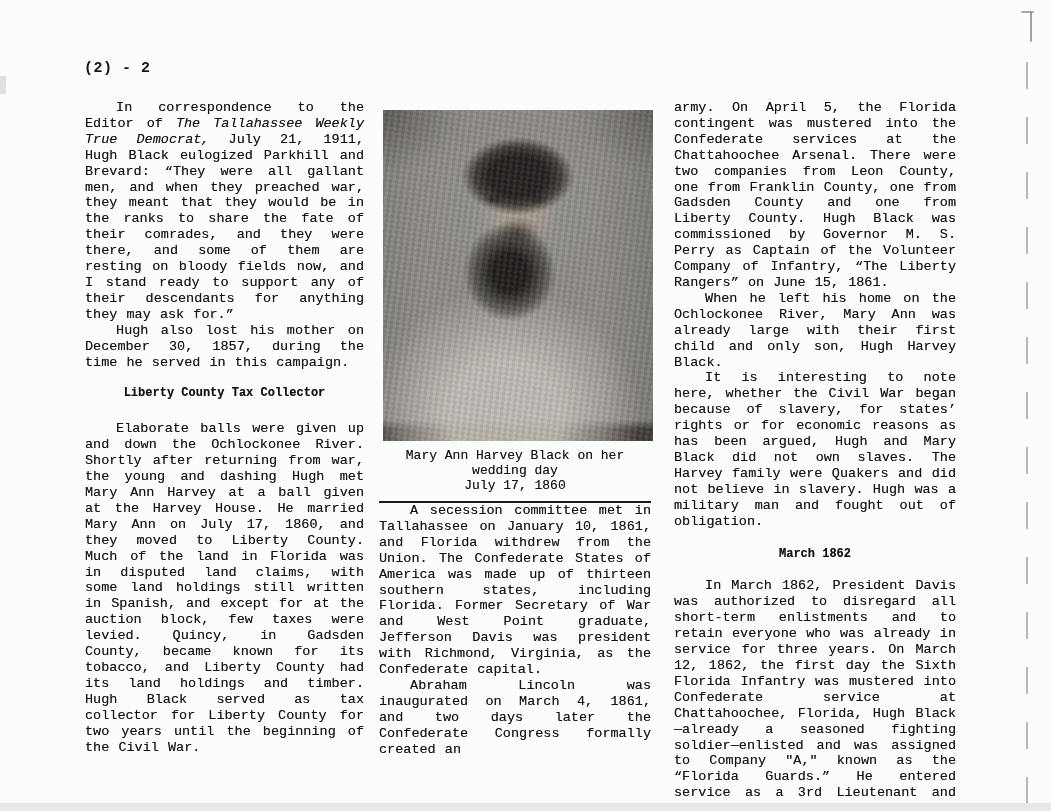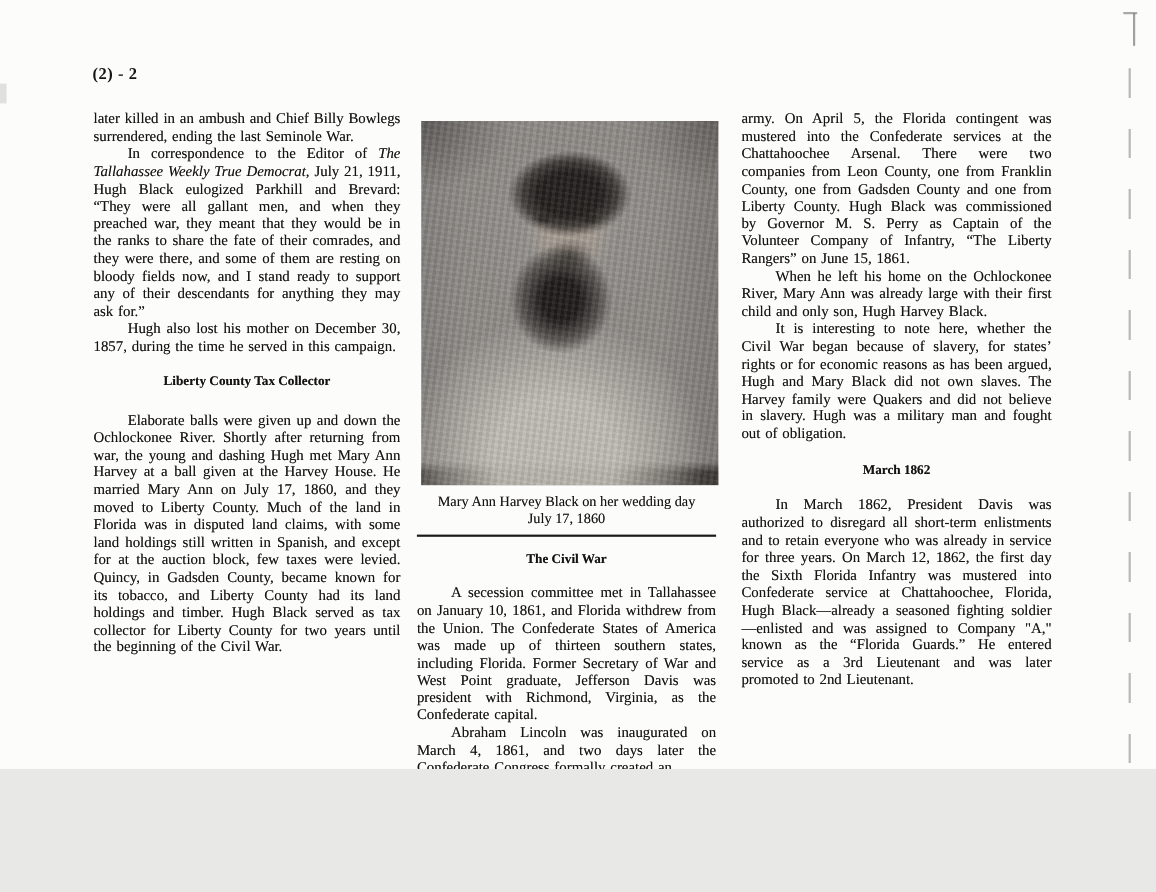--- a/index.html
+++ b/index.html
@@ -1,21 +1,21 @@
 <!DOCTYPE html>
 <html><head>
 <meta charset="utf-8">
 <style>
   html,body{margin:0;padding:0;background:#e8e8e6;}
   .page{
     position:relative;
-    width:1051px;height:699px;
+    width:1051px;height:803px;
     background:#fcfcfb;
     overflow:hidden;
-    font-family:Liberation Serif, serif;
+    font-family:Liberation Mono, monospace;
     color:#161412;
   }
   .page-number{
     position:absolute;left:84px;top:60px;
     font-size:15px;font-weight:600;letter-spacing:.5px;
   }
   .col{position:absolute;font-size:13.5px;line-height:15.9px;text-align:justify;}
   .col p{margin:0;word-spacing:1px;text-shadow:0 0 .4px rgba(20,18,16,.55);}
   .col p.indent{text-indent:2.3em;}
   .col-left{left:85px;top:100px;width:279px;}
@@ -68,35 +68,33 @@
   .left-edge-mark{position:absolute;left:0;top:76px;width:6px;height:18px;background:rgba(140,140,140,.25);}
 </style>
 </head>
 <body>
 
 <div class="page">
 
   <div class="page-number">(2) - 2</div>
 
   <div class="col col-left">
-    <p>later killed in an ambush and Chief Billy Bowlegs surrendered, ending the last Seminole War.</p>
     <p class="indent"><span>In correspondence to the Editor of </span><span class="italic">The Tallahassee Weekly True Democrat,</span><span> July 21, 1911, Hugh Black eulogized Parkhill and Brevard:  “They were all gallant men, and when they preached war, they meant that they would be in the ranks to share the fate of their comrades, and they were there, and some of them are resting on bloody fields now, and I stand ready to support any of their descendants for anything they may ask for.”</span></p>
     <p class="indent">Hugh also lost his mother on December 30, 1857, during the time he served in this campaign.</p>
     <h2>Liberty County Tax Collector</h2>
     <p class="indent">Elaborate balls were given up and down the Ochlockonee River.  Shortly after returning from war, the young and dashing Hugh met  Mary Ann Harvey at a ball given at the Harvey House.  He married Mary Ann on July 17, 1860, and they moved to Liberty County.  Much of the land in Florida was in disputed land claims, with some land holdings still written in Spanish, and except for at the auction block, few taxes were levied. Quincy, in Gadsden County, became known for its tobacco, and Liberty County had its land holdings and timber.  Hugh Black served as  tax collector for Liberty County for two years until the beginning of the Civil War.</p>
   </div>
 
   <div class="col col-middle">
     <div class="photo" title="faded black-and-white portrait photograph of Mary Ann Harvey Black"></div>
     <div class="caption">
       <div>Mary Ann Harvey Black on her wedding day</div>
       <div>July 17, 1860</div>
     </div>
     <div class="rule"></div>
-    <h2>The Civil War</h2>
     <p class="indent">A secession committee met in Tallahassee on January 10, 1861, and Florida withdrew from the Union.  The Confederate States of America was made up of thirteen southern states, including Florida.  Former Secretary of War and West Point graduate, Jefferson Davis was president with Richmond, Virginia, as the Confederate capital.</p>
     <p class="indent">Abraham Lincoln was inaugurated on March 4, 1861, and two days later the Confederate Congress formally created an</p>
   </div>
 
   <div class="col col-right">
     <p>army.  On April 5, the Florida contingent was mustered into the Confederate services at the Chattahoochee Arsenal. There were two companies from Leon County, one from Franklin County, one from Gadsden County and one from Liberty County.  Hugh Black was commissioned by Governor M. S. Perry as Captain of the Volunteer Company of Infantry, “The Liberty Rangers” on June 15, 1861.</p>
     <p class="indent">When he left his home on the Ochlockonee River, Mary Ann was already large with their first child and only son, Hugh Harvey Black.</p>
     <p class="indent">It is interesting to note here, whether the Civil War began because of slavery, for states’ rights or for economic reasons as has been argued, Hugh and Mary Black did not own slaves.  The Harvey family were Quakers and did not believe in slavery.  Hugh was a military man and fought out of obligation.</p>
     <h2>March 1862</h2>
     <p class="indent">In March 1862, President Davis was authorized to disregard all short-term enlistments and to retain everyone who was already in service for three years.  On March 12, 1862, the first day the Sixth Florida Infantry was mustered into Confederate service at Chattahoochee, Florida, Hugh Black—already a seasoned fighting soldier—enlisted and was assigned to Company "A," known as the “Florida Guards.”  He entered service as a 3rd Lieutenant and was later promoted to 2nd Lieutenant.</p>

